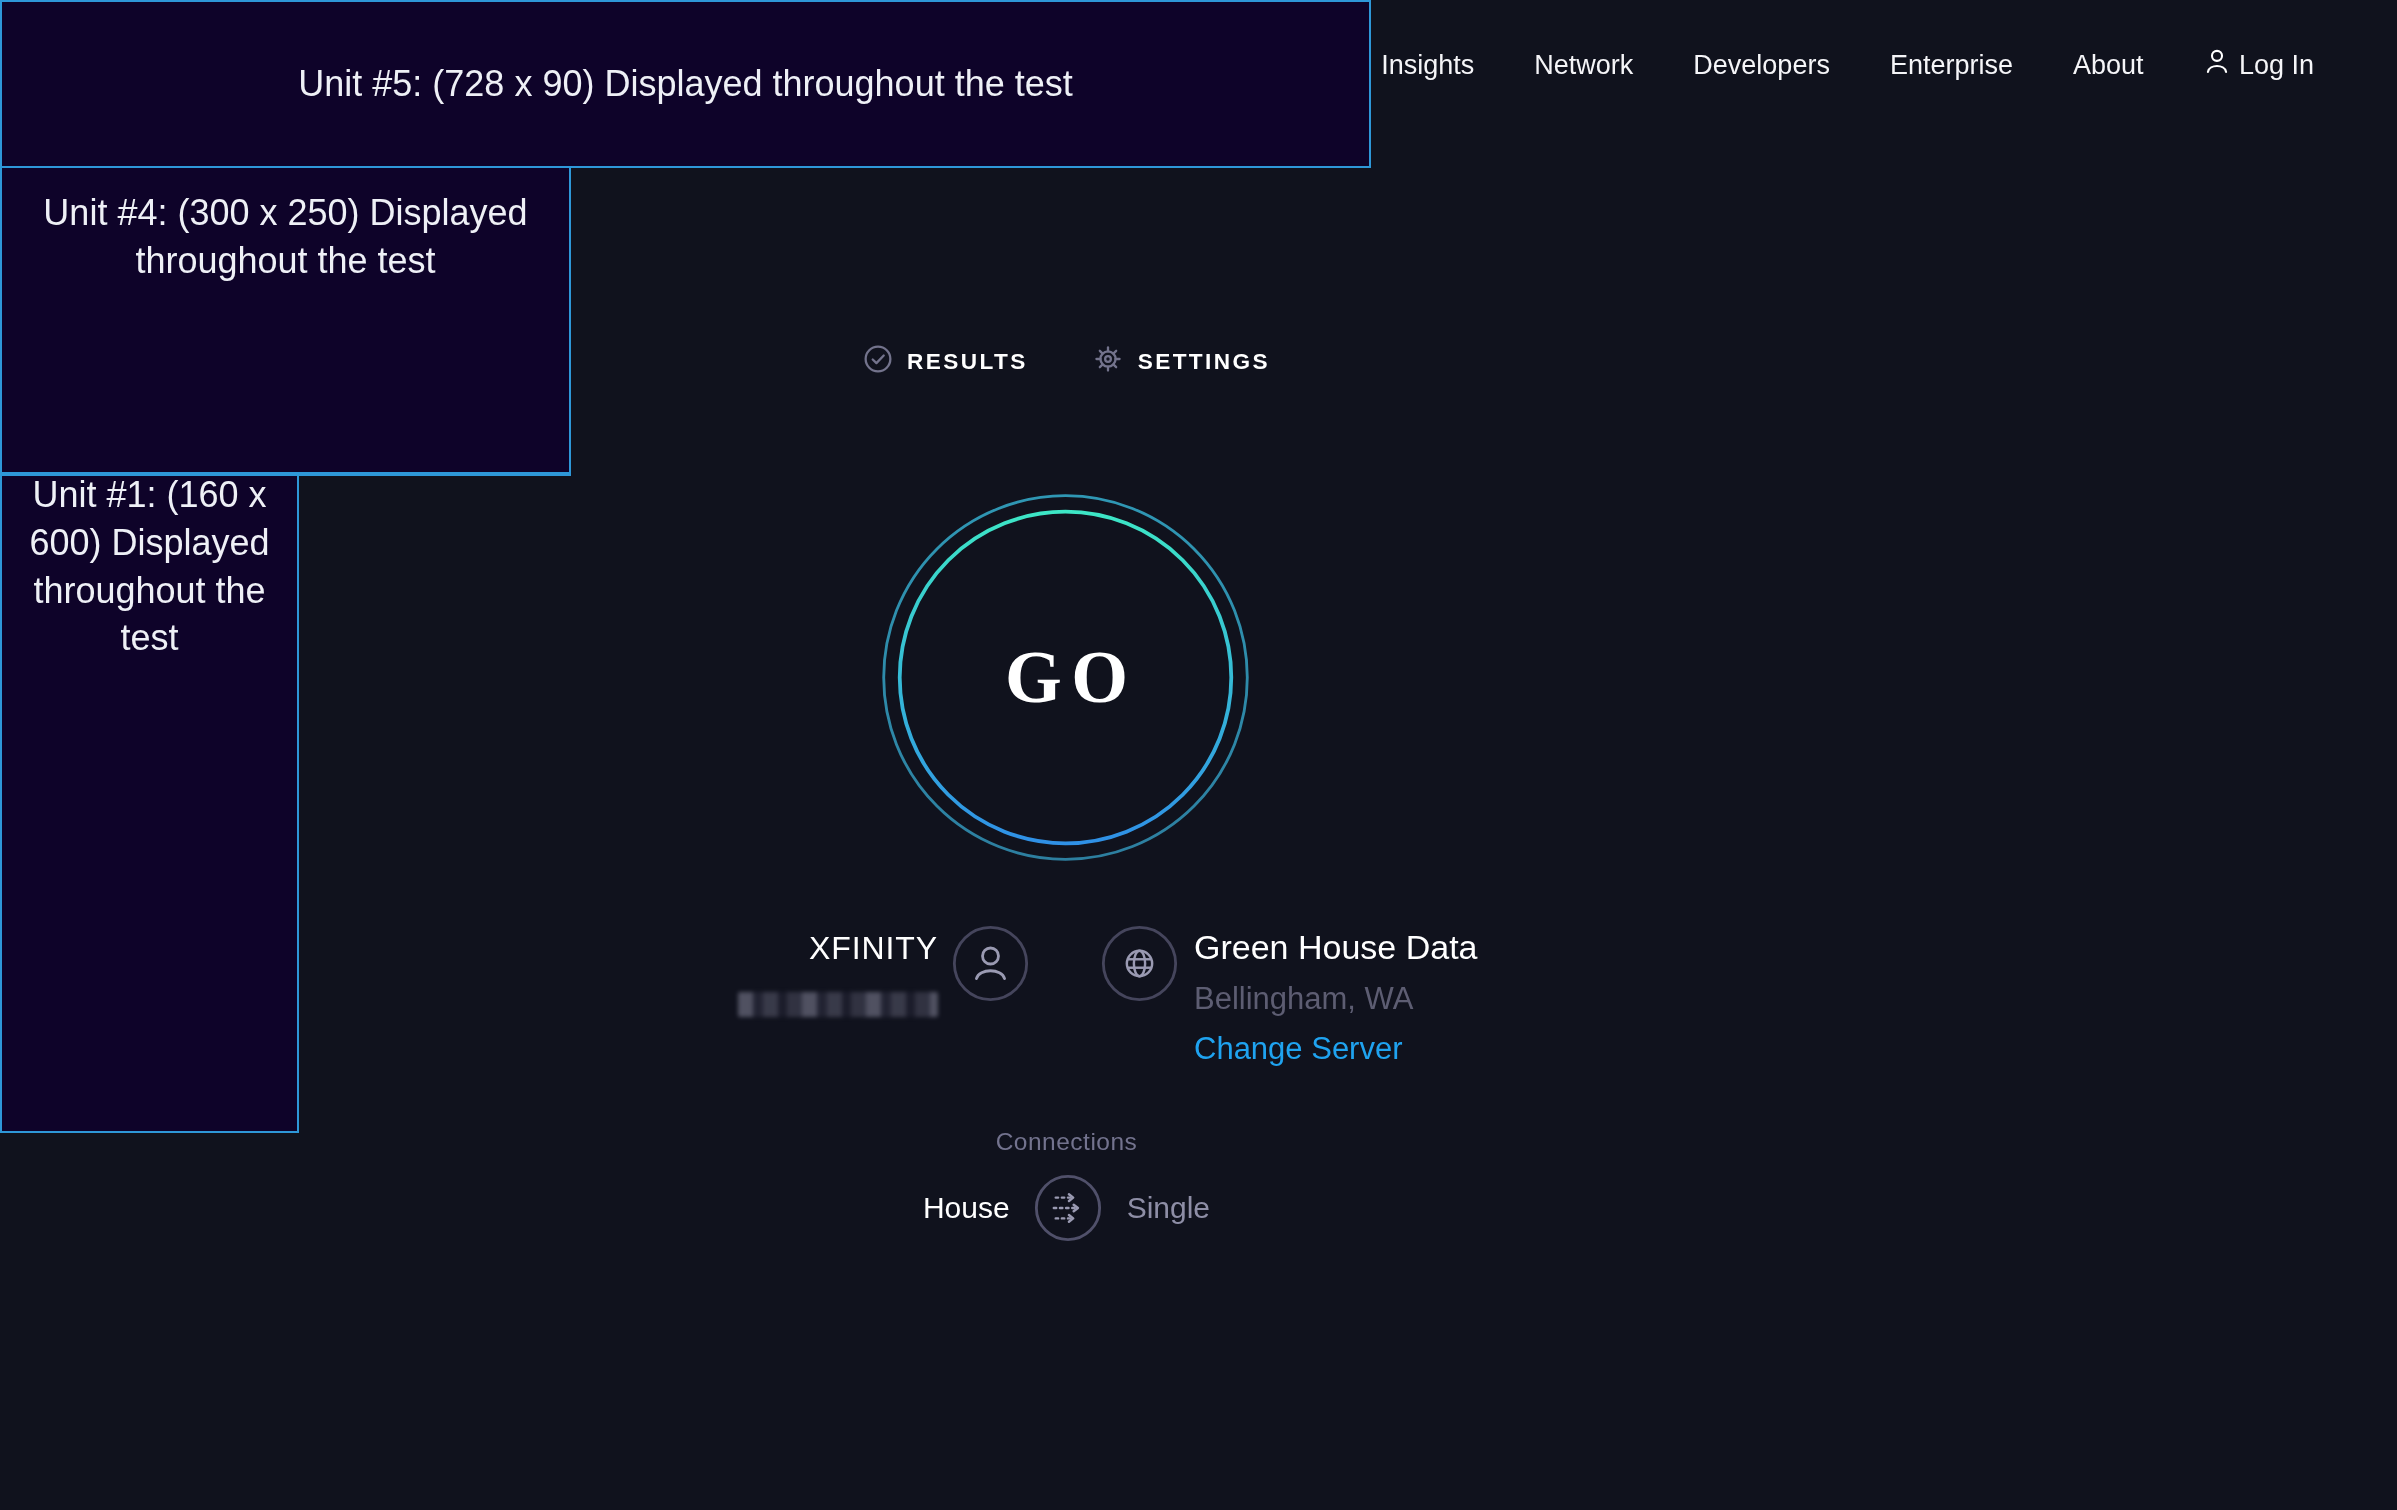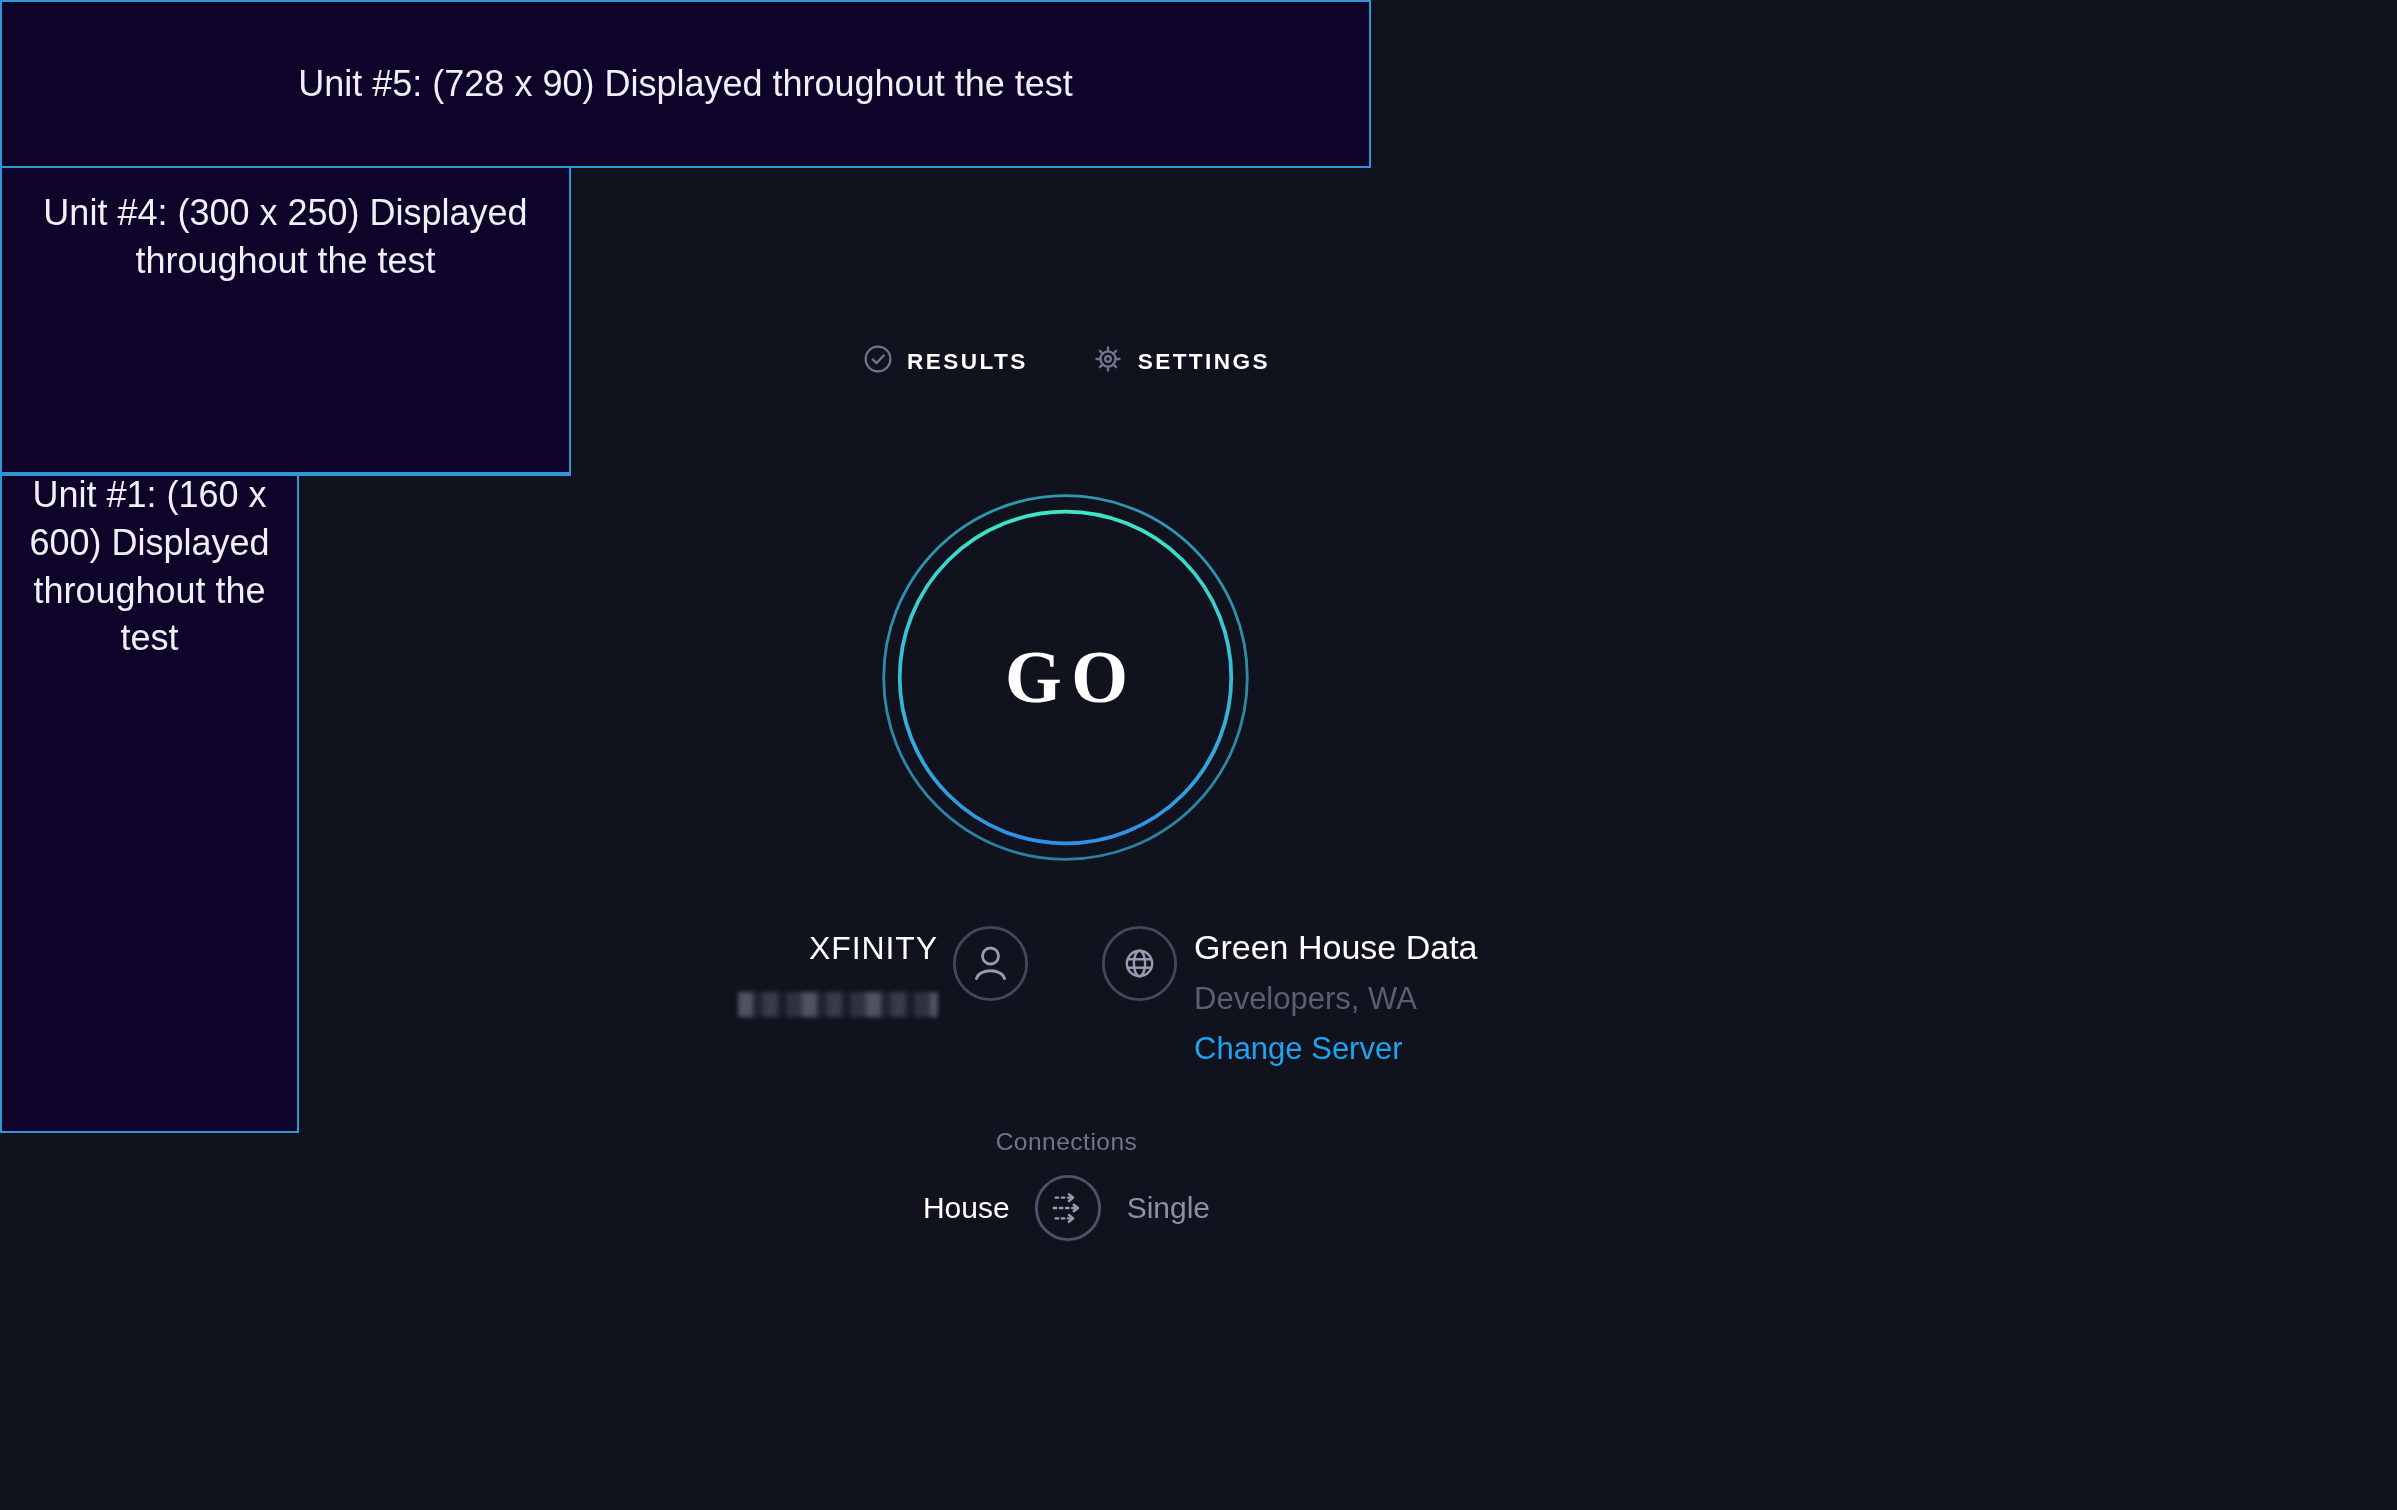--- a/index.html
+++ b/index.html
@@ -109,20 +109,37 @@
   <div class="logo">
     <span>
       <svg width="54" height="54" viewBox="0 0 60 60" fill="none">
         <circle cx="30" cy="30" r="22.5" stroke="#ffffff" stroke-width="6.5" pathLength="100" stroke-dasharray="84 16" stroke-dashoffset="67" stroke-linecap="round"></circle>
         <line x1="28" y1="32" x2="43" y2="17" stroke="#ffffff" stroke-width="6.5" stroke-linecap="round"></line>
       </svg>
     </span>
     <span class="logo-text">SPEEDTEST</span>
     <span class="logo-tm">®</span>
   </div>
+  <nav>
+    <a>Apps</a>
+    <a>Insights</a>
+    <a>Network</a>
+    <a>Developers</a>
+    <a>Enterprise</a>
+    <a>About</a>
+    <a class="login">
+      <span>
+        <svg width="26" height="29" viewBox="0 0 30 32" fill="none">
+          <circle cx="15" cy="9.5" r="5.8" stroke="#ffffff" stroke-width="2.4"></circle>
+          <path d="M4.5 28 c2 -9 19 -9 21 0" stroke="#ffffff" stroke-width="2.4" stroke-linecap="round"></path>
+        </svg>
+      </span>
+      <span>Log In</span>
+    </a>
+  </nav>
 </header>
 
 <div class="ad ad1">
   <span>Unit #1: (160 x 600) Displayed throughout the test</span>
 </div>
 <div class="ad ad2">
   <span>Unit #2: (728 x 90) Displayed throughout the test</span>
 </div>
 <div class="ad ad3">
   <span>Unit #3: (300 x 250) Displayed throughout the test</span>
@@ -201,21 +218,21 @@
       <circle cx="41" cy="41" r="13.5"></circle>
       <ellipse cx="41" cy="41" rx="6" ry="13.5"></ellipse>
       <line x1="28" y1="36.5" x2="54" y2="36.5"></line>
       <line x1="28" y1="45.5" x2="54" y2="45.5"></line>
     </g>
   </svg>
 </div>
 
 <div class="server-block">
   <div class="server-name">Green House Data</div>
-  <div class="server-loc">Developers, WA</div>
+  <div class="server-loc">Bellingham, WA</div>
   <div class="server-change">Change Server</div>
 </div>
 
 <div class="connections-label">Connections</div>
 
 <div class="conn-row">
   <span class="conn-multi">House</span>
   <span class="conn-toggle">
     <svg width="68" height="68" viewBox="0 0 72 72" fill="none">
       <circle cx="36" cy="36" r="33.5" stroke="#50506a" stroke-width="3"></circle>

